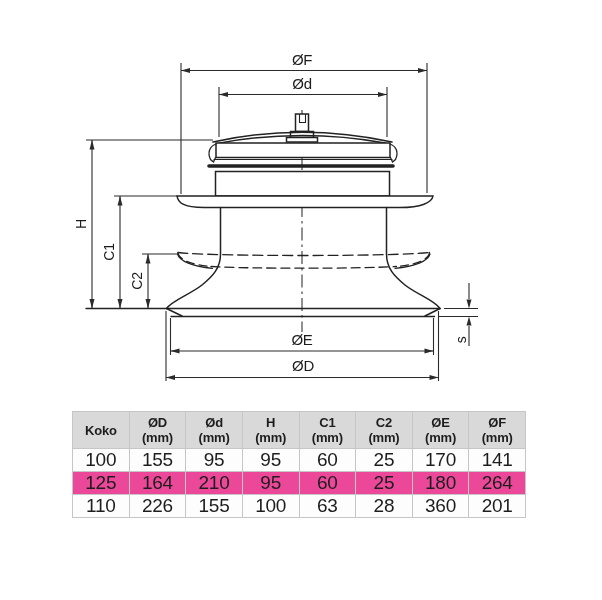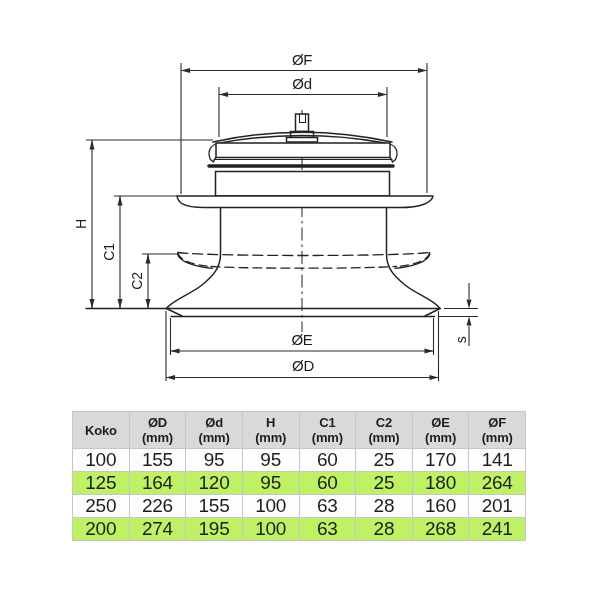--- a/index.html
+++ b/index.html
@@ -43,21 +43,21 @@
     font-size:13px;
     font-weight:bold;
     line-height:15px;
   }
   table.dim-table td {
     height:19px;
     font-size:19px;
     font-weight:normal;
     background:#fdfdfd;
   }
-  table.dim-table tr.stripe td { background:#bef264; }
+  table.dim-table tr.stripe td { background:#ec4899; }
 </style>
 </head>
 <body>
 
 <div class="drawing-wrap">
 <svg width="602" height="400" viewBox="0 0 602 400" xmlns="http://www.w3.org/2000/svg">
 
   <g stroke="#222" stroke-width="1" fill="none">
     <path d="M302,110 V332" stroke-dasharray="13 4 2.5 4"></path>
   </g>
@@ -222,42 +222,32 @@
         <td>95</td>
         <td>95</td>
         <td>60</td>
         <td>25</td>
         <td>170</td>
         <td>141</td>
       </tr>
       <tr class="stripe">
         <td>125</td>
         <td>164</td>
-        <td>120</td>
+        <td>210</td>
         <td>95</td>
         <td>60</td>
         <td>25</td>
         <td>180</td>
         <td>264</td>
       </tr>
       <tr>
-        <td>250</td>
+        <td>110</td>
         <td>226</td>
         <td>155</td>
         <td>100</td>
         <td>63</td>
         <td>28</td>
-        <td>160</td>
+        <td>360</td>
         <td>201</td>
-      </tr>
-      <tr class="stripe">
-        <td>200</td>
-        <td>274</td>
-        <td>195</td>
-        <td>100</td>
-        <td>63</td>
-        <td>28</td>
-        <td>268</td>
-        <td>241</td>
       </tr>
     </tbody>
   </table>
 </div>
 
 </body></html>

